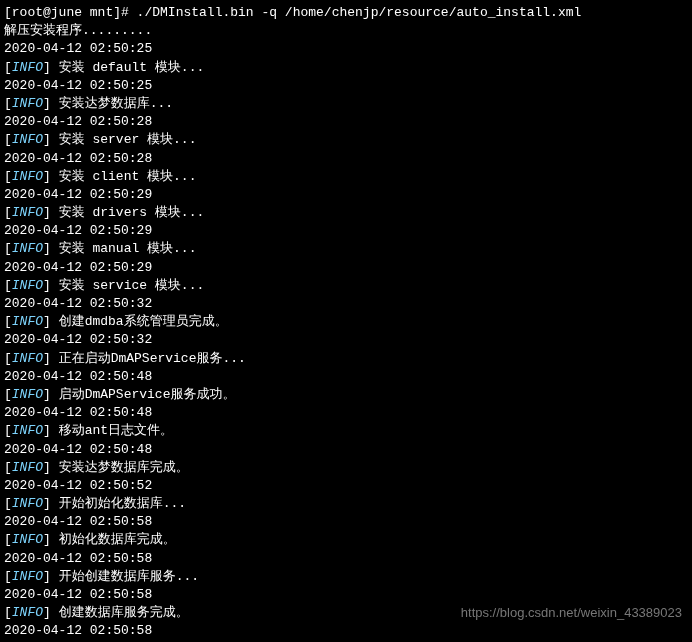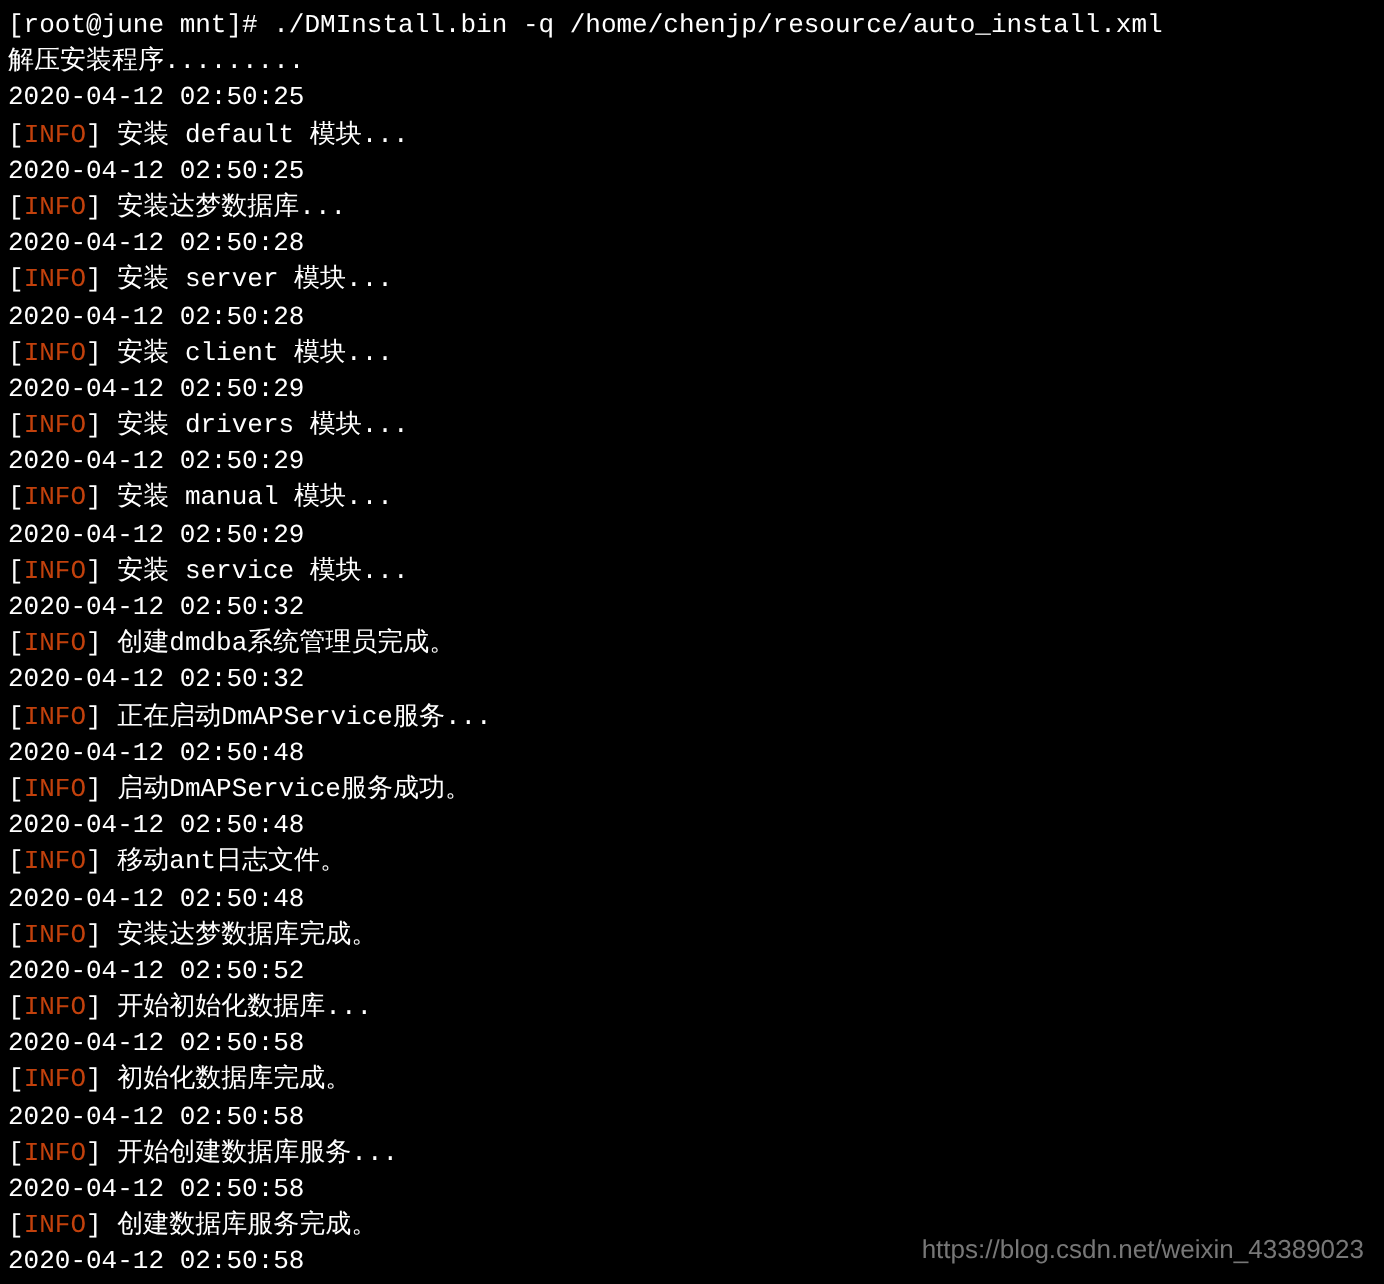--- a/index.html
+++ b/index.html
@@ -16,31 +16,32 @@
       padding: 4px;
       width: 692px;
       height: 642px;
       overflow: hidden;
       position: relative;
     }
     .terminal {
       white-space: pre;
     }
     .info-tag {
-      color: #c2410c;
+      color: #7dd3fc;
+      font-style: italic;
     }
     .bracket {
       color: #fff;
     }
     .line {
       display: block;
     }
     .watermark {
       position: absolute;
-      bottom: 8px;
+      bottom: 20px;
       right: 10px;
       color: #777;
       font-size: 13px;
       font-family: Arial, sans-serif;
     }
   </style>
 </head>
 <body>
 
 <div class="terminal" id="terminal"><div class="line"><span>[root@june mnt]# ./DMInstall.bin -q /home/chenjp/resource/auto_install.xml</span></div><div class="line"><span>解压安装程序.........</span></div><div class="line"><span>2020-04-12 02:50:25</span></div><div class="line"><span class="bracket">[</span><span class="info-tag">INFO</span><span class="bracket">] </span><span>安装 default 模块...</span></div><div class="line"><span>2020-04-12 02:50:25</span></div><div class="line"><span class="bracket">[</span><span class="info-tag">INFO</span><span class="bracket">] </span><span>安装达梦数据库...</span></div><div class="line"><span>2020-04-12 02:50:28</span></div><div class="line"><span class="bracket">[</span><span class="info-tag">INFO</span><span class="bracket">] </span><span>安装 server 模块...</span></div><div class="line"><span>2020-04-12 02:50:28</span></div><div class="line"><span class="bracket">[</span><span class="info-tag">INFO</span><span class="bracket">] </span><span>安装 client 模块...</span></div><div class="line"><span>2020-04-12 02:50:29</span></div><div class="line"><span class="bracket">[</span><span class="info-tag">INFO</span><span class="bracket">] </span><span>安装 drivers 模块...</span></div><div class="line"><span>2020-04-12 02:50:29</span></div><div class="line"><span class="bracket">[</span><span class="info-tag">INFO</span><span class="bracket">] </span><span>安装 manual 模块...</span></div><div class="line"><span>2020-04-12 02:50:29</span></div><div class="line"><span class="bracket">[</span><span class="info-tag">INFO</span><span class="bracket">] </span><span>安装 service 模块...</span></div><div class="line"><span>2020-04-12 02:50:32</span></div><div class="line"><span class="bracket">[</span><span class="info-tag">INFO</span><span class="bracket">] </span><span>创建dmdba系统管理员完成。</span></div><div class="line"><span>2020-04-12 02:50:32</span></div><div class="line"><span class="bracket">[</span><span class="info-tag">INFO</span><span class="bracket">] </span><span>正在启动DmAPService服务...</span></div><div class="line"><span>2020-04-12 02:50:48</span></div><div class="line"><span class="bracket">[</span><span class="info-tag">INFO</span><span class="bracket">] </span><span>启动DmAPService服务成功。</span></div><div class="line"><span>2020-04-12 02:50:48</span></div><div class="line"><span class="bracket">[</span><span class="info-tag">INFO</span><span class="bracket">] </span><span>移动ant日志文件。</span></div><div class="line"><span>2020-04-12 02:50:48</span></div><div class="line"><span class="bracket">[</span><span class="info-tag">INFO</span><span class="bracket">] </span><span>安装达梦数据库完成。</span></div><div class="line"><span>2020-04-12 02:50:52</span></div><div class="line"><span class="bracket">[</span><span class="info-tag">INFO</span><span class="bracket">] </span><span>开始初始化数据库...</span></div><div class="line"><span>2020-04-12 02:50:58</span></div><div class="line"><span class="bracket">[</span><span class="info-tag">INFO</span><span class="bracket">] </span><span>初始化数据库完成。</span></div><div class="line"><span>2020-04-12 02:50:58</span></div><div class="line"><span class="bracket">[</span><span class="info-tag">INFO</span><span class="bracket">] </span><span>开始创建数据库服务...</span></div><div class="line"><span>2020-04-12 02:50:58</span></div><div class="line"><span class="bracket">[</span><span class="info-tag">INFO</span><span class="bracket">] </span><span>创建数据库服务完成。</span></div><div class="line"><span>2020-04-12 02:50:58</span></div><div class="line"><span class="bracket">[</span><span class="info-tag">INFO</span><span class="bracket">] </span><span>开始启动数据库实例服务(DmServiceTEST)...</span></div></div>

